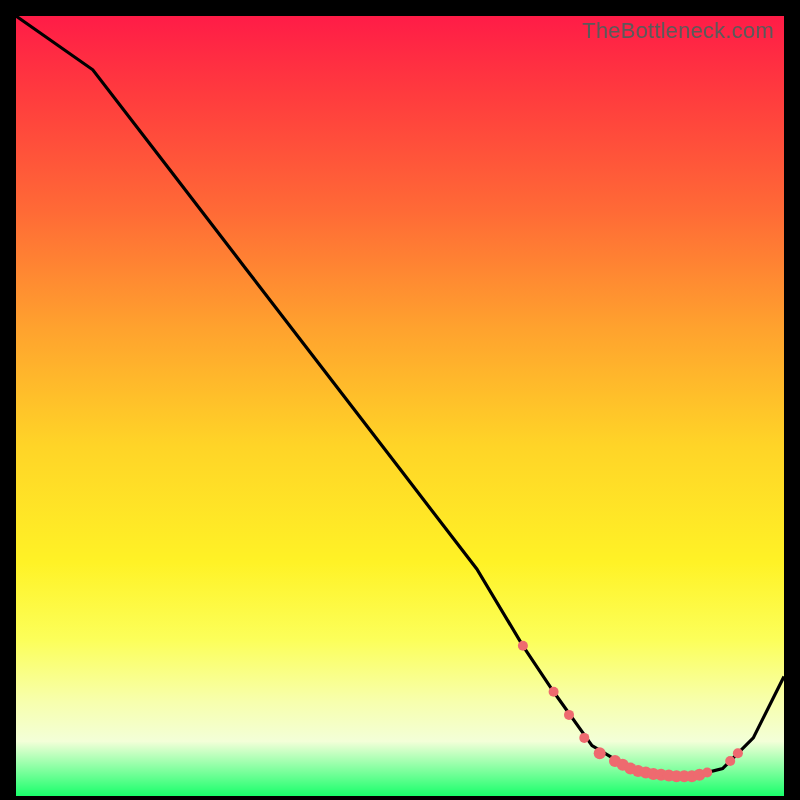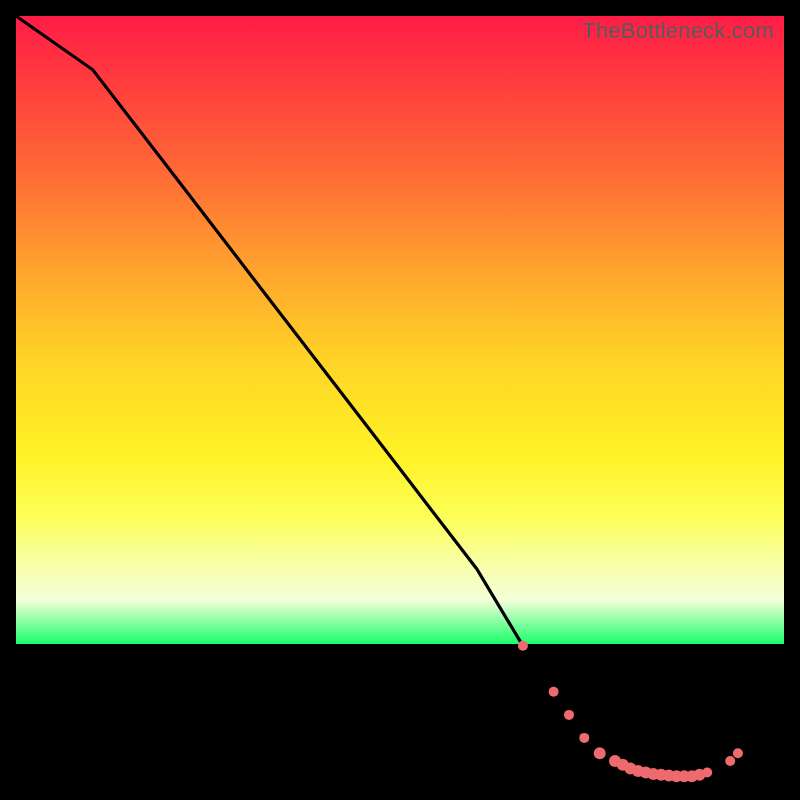--- a/index.html
+++ b/index.html
@@ -9,21 +9,21 @@
     height: 800px;
     background: #000;
     overflow: hidden;
     font-family: Arial, Helvetica, sans-serif;
   }
   .frame {
     position: absolute;
     left: 16px;
     top: 16px;
     width: 768px;
-    height: 628px;
+    height: 780px;
     background: linear-gradient(
       to bottom,
       #ff1c47 0%,
       #ff3b3e 10%,
       #ff6a36 25%,
       #ffa22e 40%,
       #ffd427 55%,
       #fff226 70%,
       #fcff5a 80%,
       #f7ffae 88%,

